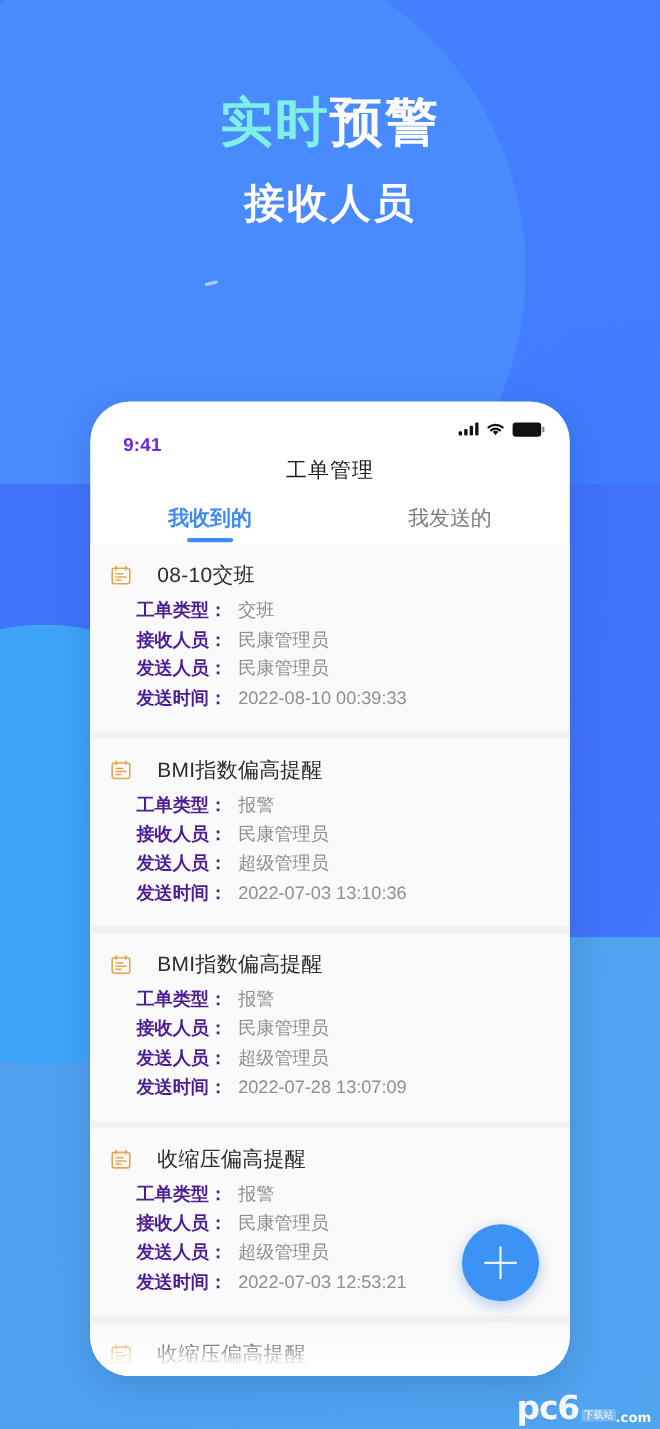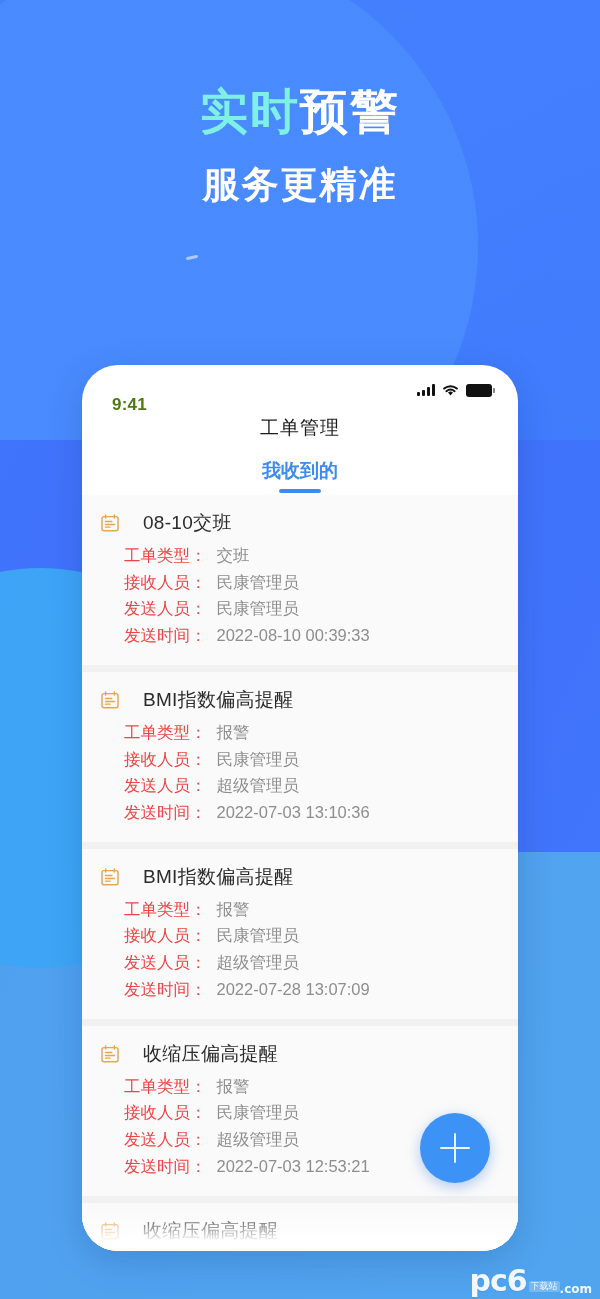--- a/index.html
+++ b/index.html
@@ -99,21 +99,21 @@
     height: 44px;
     display: flex;
     align-items: center;
     justify-content: space-between;
     padding: 6px 26px 0 30px;
     box-sizing: border-box;
   }
   .status-time {
     font-size: 17px;
     font-weight: bold;
-    color: #4d7c0f;
+    color: #6d28d9;
     letter-spacing: 0.2px;
     margin-top: 30px;
   }
   .status-icons {
     display: flex;
     align-items: center;
     gap: 7px;
   }
   .sig {
     display: flex;
@@ -216,22 +216,23 @@
     letter-spacing: 0.3px;
   }
   .row {
     display: flex;
     align-items: baseline;
     padding-left: 24px;
     line-height: 1.62;
   }
   .row-label {
     font-size: 16.5px;
-    color: #ef4444;
+    color: #4c1d95;
     white-space: nowrap;
+    font-weight: bold;
   }
   .row-value {
     font-size: 16.5px;
     color: #8e8e8e;
     margin-left: 10px;
     white-space: nowrap;
   }
   .fade-mask {
     position: absolute;
     left: 0; right: 0;
@@ -334,21 +335,21 @@
 
   <div class="bg-circle-top"></div>
   <div class="bg-band-mid"></div>
   <div class="bg-band-bottom"></div>
   <div class="bg-circle-cyan"></div>
   <div class="bg-wash"></div>
   <div class="speck"></div>
 
   <div class="hero">
     <h1 class="hero-title"><span class="part-a">实时</span><span class="part-b">预警</span></h1>
-    <p class="hero-sub">服务更精准</p>
+    <p class="hero-sub">接收人员</p>
   </div>
 
   <div class="phone">
 
     <div class="statusbar">
       <div class="status-time">9:41</div>
       <div class="status-icons">
         <span class="sig">
             <i></i>
             <i></i>
@@ -366,20 +367,23 @@
 
     <div class="navbar">
       <div class="navbar-title">工单管理</div>
     </div>
 
     <div class="tabs">
       <div class="tab active">
         <span>我收到的</span>
         <span class="tab-underline"></span>
       </div>
+      <div class="tab">
+        <span>我发送的</span>
+      </div>
     </div>
 
     <div class="list">
 
       <div class="card">
         <div class="card-head">
           <svg class="doc-icon" viewBox="0 0 22 22">
             <rect x="2.2" y="4" width="17.6" height="15.5" rx="2.2" fill="none" stroke="#e8a54a" stroke-width="1.6"></rect>
             <path d="M6.2 2.2 v3.4 M15.8 2.2 v3.4" stroke="#e8a54a" stroke-width="1.6" stroke-linecap="round"></path>
             <path d="M6 9.4 h7 M6 12.6 h10 M6 15.6 h5" stroke="#e8a54a" stroke-width="1.5" stroke-linecap="round"></path>

